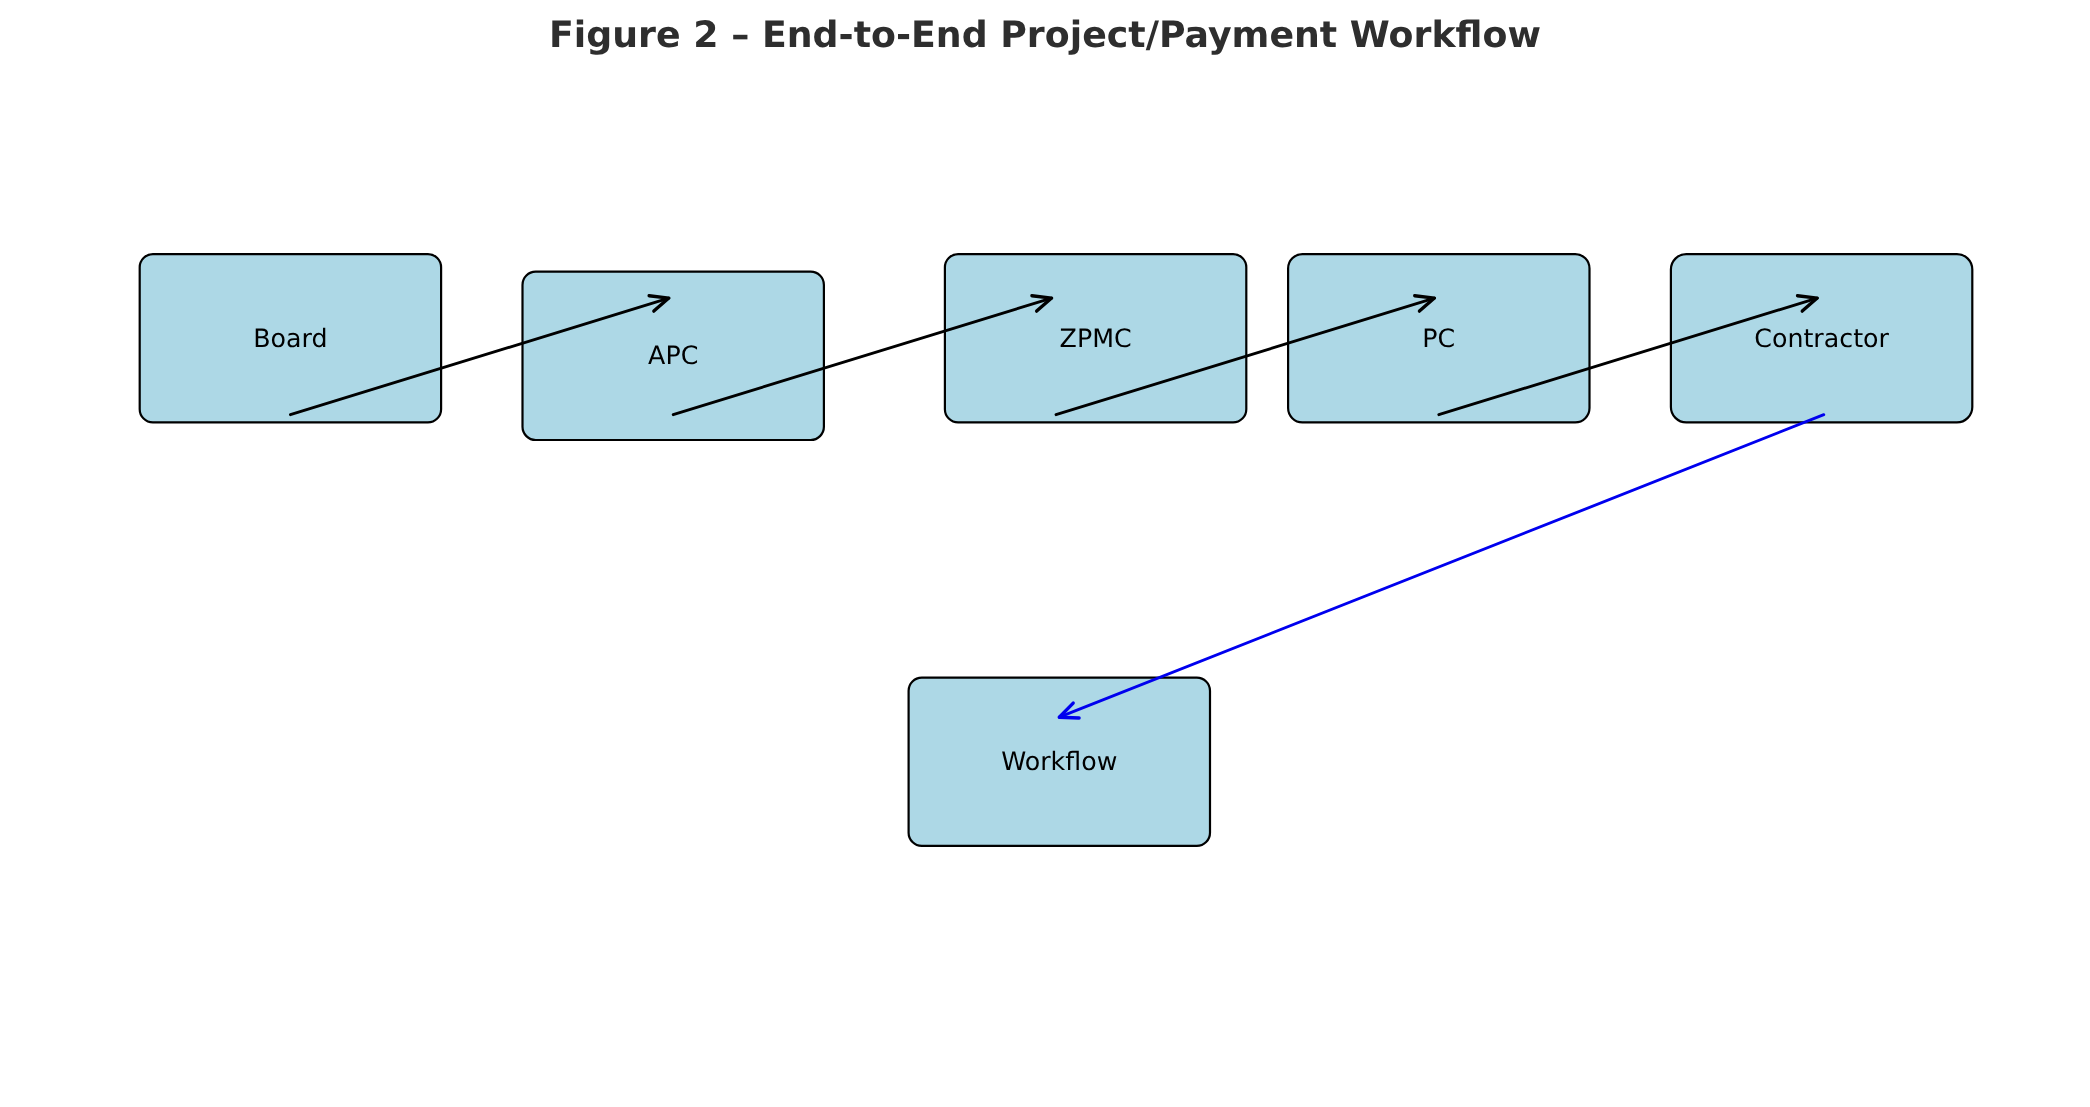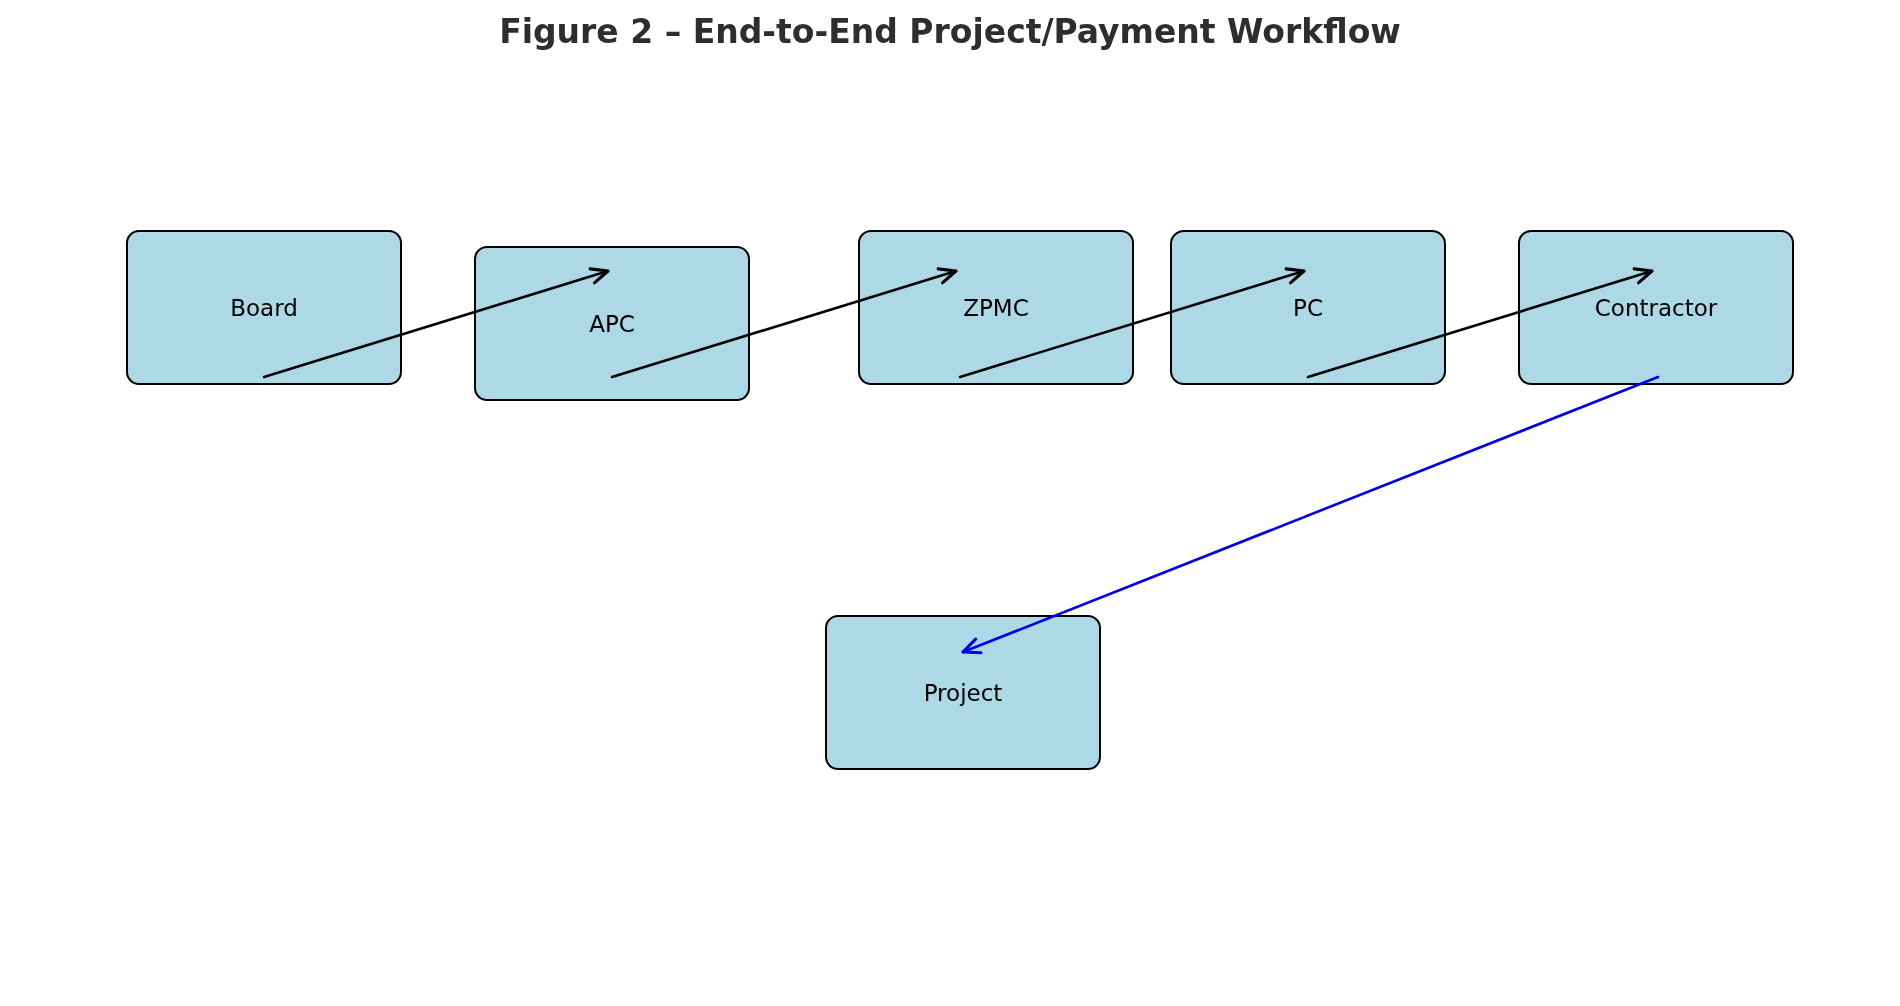--- a/index.html
+++ b/index.html
@@ -41,21 +41,21 @@
   }
   .node-label {
     font-size: 23px;
     color: #000000;
     text-align: center;
   }
   .node-board      { left: 126px;  top: 230px; }
   .node-apc        { left: 474px;  top: 246px; }
   .node-zpmc       { left: 858px;  top: 230px; }
   .node-pc         { left: 1170px; top: 230px; border-radius: 14px; }
-  .node-contractor { left: 1518px; top: 230px; }
+  .node-contractor { left: 1518px; top: 230px; border-radius: 15px; }
   .node-treasury   { left: 825px;  top: 615px; }
   .arrows-layer {
     position: absolute;
     left: 0;
     top: 0;
     width: 1900px;
     height: 1006px;
     pointer-events: none;
   }
 </style>
@@ -80,21 +80,21 @@
 
   <div class="node node-pc">
     <span class="node-label">PC</span>
   </div>
 
   <div class="node node-contractor">
     <span class="node-label">Contractor</span>
   </div>
 
   <div class="node node-treasury">
-    <span class="node-label">Project</span>
+    <span class="node-label">Workflow</span>
   </div>
 
   <svg class="arrows-layer" width="1900" height="1006" viewBox="0 0 1900 1006" xmlns="http://www.w3.org/2000/svg">
     <defs>
       <marker id="head-black" markerUnits="userSpaceOnUse" markerWidth="40" markerHeight="40" viewBox="-30 -15 34 30" refX="0" refY="0" orient="auto">
         <path d="M -14 -6.2 L 0 0 L -14 6.2" fill="none" stroke="#000000" stroke-width="2.6" stroke-linecap="round" stroke-linejoin="round"></path>
       </marker>
       <marker id="head-blue" markerUnits="userSpaceOnUse" markerWidth="40" markerHeight="40" viewBox="-30 -15 34 30" refX="0" refY="0" orient="auto">
         <path d="M -14 -6.2 L 0 0 L -14 6.2" fill="none" stroke="#0000EE" stroke-width="2.6" stroke-linecap="round" stroke-linejoin="round"></path>
       </marker>

